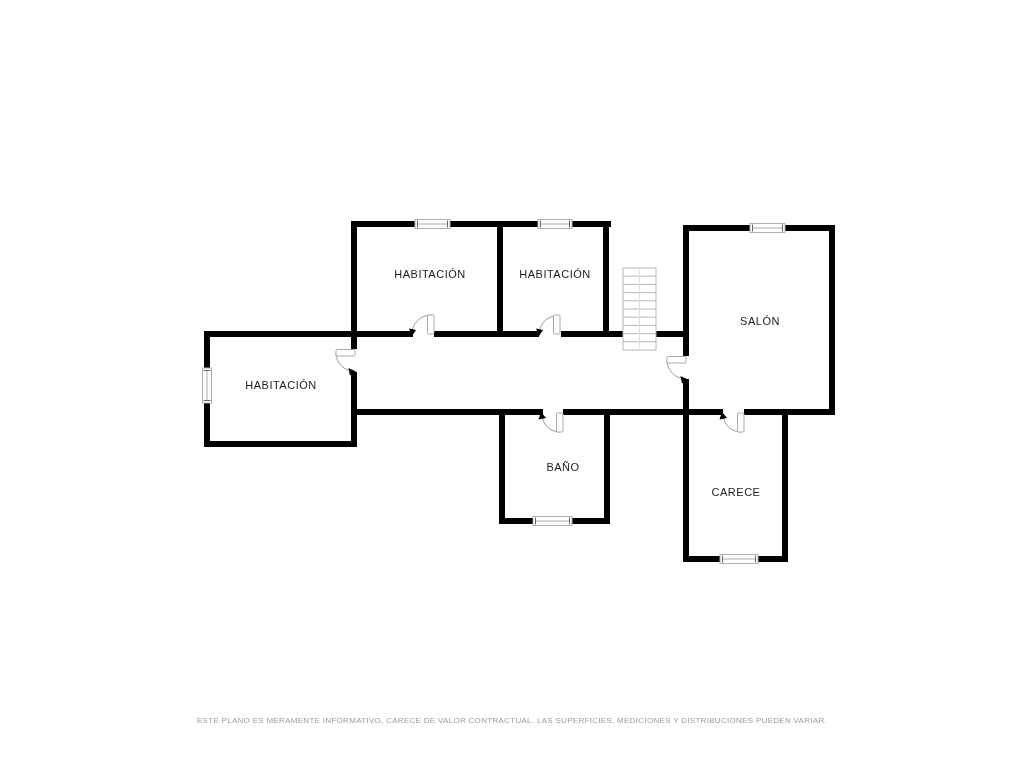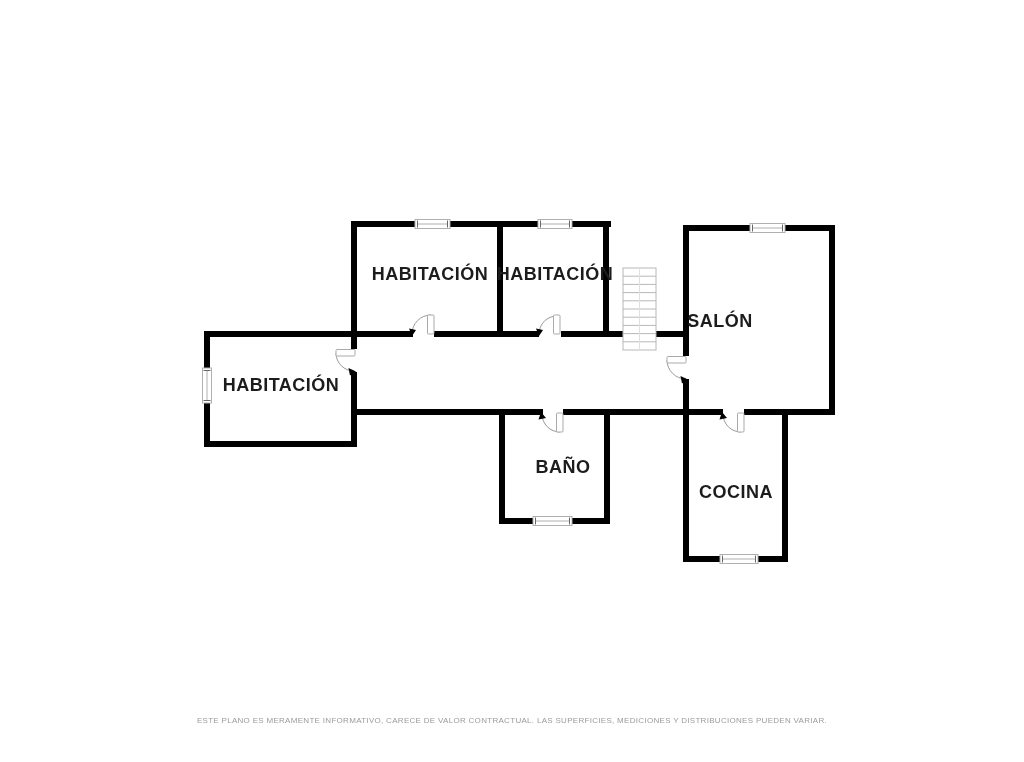--- a/index.html
+++ b/index.html
@@ -7,25 +7,25 @@
     position:relative;
     width:1024px;height:762px;
     background:#ffffff;
     overflow:hidden;
     font-family:"Liberation Sans", sans-serif;
   }
   .plan-svg{position:absolute;left:0;top:0;}
   .room-label{
     position:absolute;
     transform:translate(-50%,-50%);
-    font-size:18px;
+    font-size:11px;
     letter-spacing:0.5px;
     color:#1c1c1c;
     white-space:nowrap;
-    font-weight:700;
+    font-weight:400;
   }
   .disclaimer{
     position:absolute;
     left:0;right:0;
     top:716px;
     text-align:center;
     font-size:8px;
     letter-spacing:0.3px;
     color:#9b9b9b;
     white-space:nowrap;
@@ -163,19 +163,19 @@
         <path d="M741,432 A18,18 0 0 1 723,414" fill="none" stroke="#9a9a9a"></path>
         <rect x="737.5" y="413" width="6.5" height="19" rx="1" fill="#ffffff" stroke="#aaaaaa"></rect>
         <polygon points="722,412 719.5,419.5 727,418" fill="#000000"></polygon>
       </g>
     </g>
   </svg>
 
   <div class="room-label" style="left:281px;top:385px">HABITACIÓN</div>
   <div class="room-label" style="left:430px;top:274px">HABITACIÓN</div>
   <div class="room-label" style="left:555px;top:274px">HABITACIÓN</div>
-  <div class="room-label" style="left:720px;top:321px">SALÓN</div>
+  <div class="room-label" style="left:760px;top:321px">SALÓN</div>
   <div class="room-label" style="left:563px;top:467px">BAÑO</div>
-  <div class="room-label" style="left:736px;top:492px">COCINA</div>
+  <div class="room-label" style="left:736px;top:492px">CARECE</div>
 
   <div class="disclaimer">ESTE PLANO ES MERAMENTE INFORMATIVO, CARECE DE VALOR CONTRACTUAL. LAS SUPERFICIES, MEDICIONES Y DISTRIBUCIONES PUEDEN VARIAR.</div>
 
 </div>
 
 </body></html>

